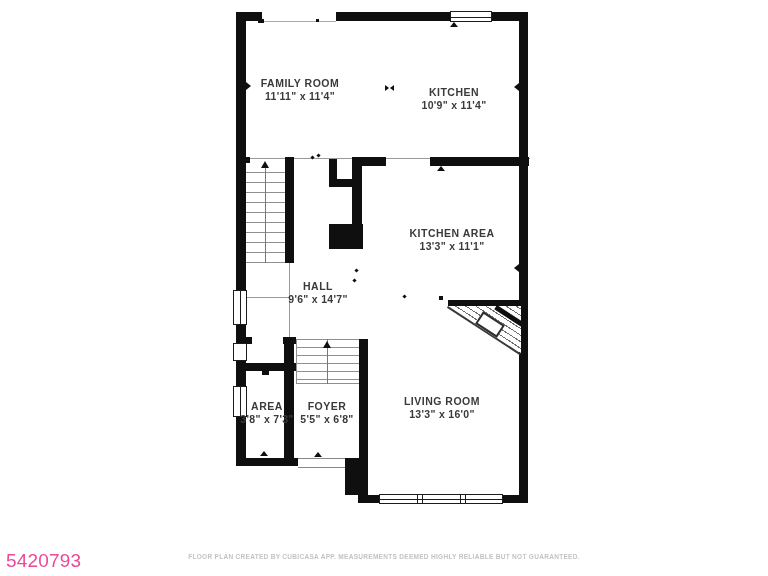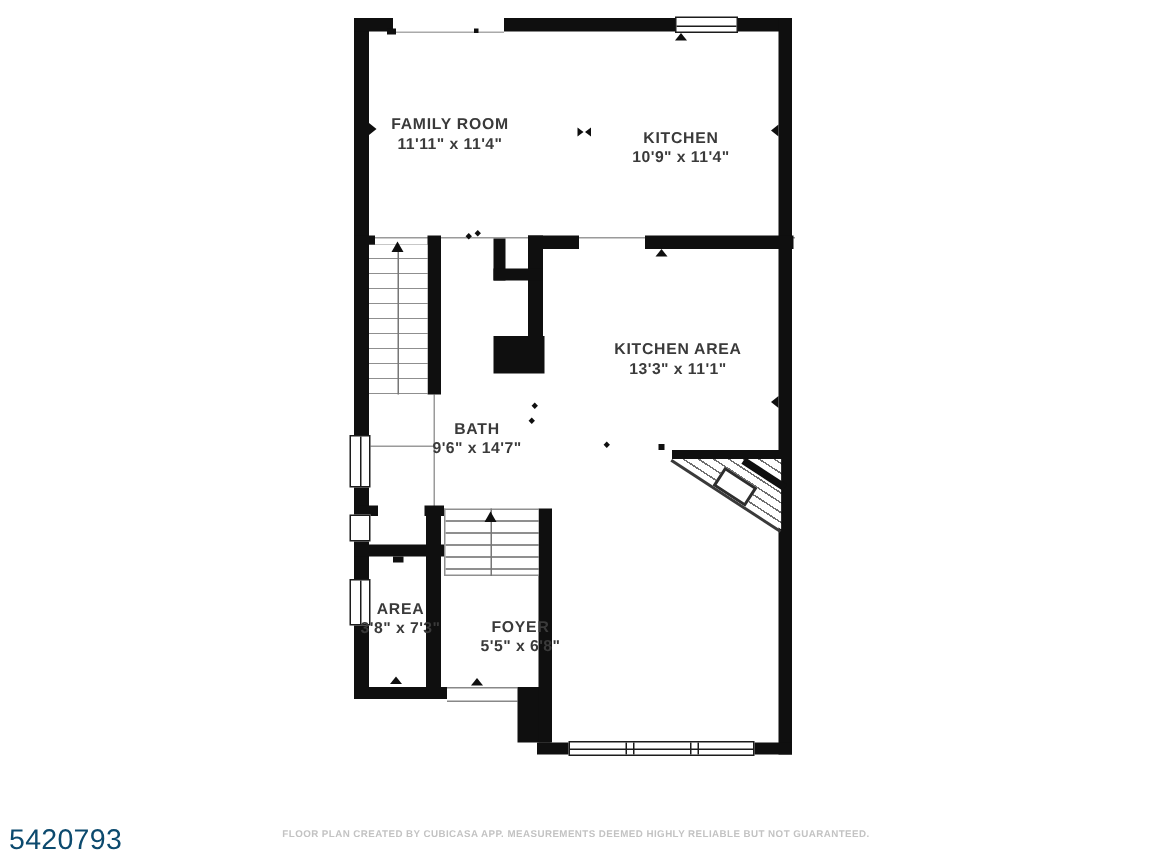--- a/index.html
+++ b/index.html
@@ -33,21 +33,21 @@
      background:repeating-linear-gradient(33deg,#ffffff 0 4.5px,#6e6e6e 4.5px 5.5px);}
   .hypo{position:absolute;left:448px;top:306px;width:87px;height:2px;background:#3a3a3a;
      transform:rotate(33.1deg);transform-origin:left top;}
   .thick-diag{position:absolute;left:497px;top:305px;width:33px;height:5px;background:#0f0f0f;
      transform:rotate(33.1deg);transform-origin:left top;}
   .diamond{position:absolute;left:477px;top:317px;width:26px;height:15px;background:#ffffff;
      border:2px solid #2e2e2e;transform:rotate(33.1deg);box-sizing:border-box;}
   .room-label{position:absolute;transform:translateX(-50%);text-align:center;color:#3a3a3a;white-space:nowrap;}
   .room-name{font-size:10.5px;font-weight:bold;letter-spacing:0.5px;line-height:13px;}
   .room-dims{font-size:10.5px;font-weight:bold;letter-spacing:0.3px;line-height:13px;}
-  .listing-id{position:absolute;left:6px;top:550px;font-size:19px;color:#0c4a6e;letter-spacing:0.2px;}
+  .listing-id{position:absolute;left:6px;top:550px;font-size:19px;color:#ec4899;letter-spacing:0.2px;}
   .disclaimer{position:absolute;left:50%;transform:translateX(-50%);top:553px;font-size:6.5px;
      color:#c3c3c3;letter-spacing:0.3px;white-space:nowrap;font-weight:bold;}
 </style>
 </head>
 <body>
 
 <div id="canvas">
 
   <div class="thinline" style="left:246px;top:158px;width:284px;height:1px;"></div>
   <div class="thinline" style="left:289px;top:263px;width:1px;height:76px;"></div>
@@ -134,28 +134,32 @@
   </div>
   <div class="room-label" style="left:454px;top:86px;">
     <div class="room-name">KITCHEN</div>
     <div class="room-dims">10'9" x 11'4"</div>
   </div>
   <div class="room-label" style="left:452px;top:227px;">
     <div class="room-name">KITCHEN AREA</div>
     <div class="room-dims">13'3" x 11'1"</div>
   </div>
   <div class="room-label" style="left:318px;top:280px;">
-    <div class="room-name">BATH</div>
+    <div class="room-name">HALL</div>
     <div class="room-dims">9'6" x 14'7"</div>
   </div>
   <div class="room-label" style="left:267px;top:400px;">
     <div class="room-name">AREA</div>
     <div class="room-dims">3'8" x 7'3"</div>
   </div>
-  <div class="room-label" style="left:327px;top:412px;margin-left:20px;">
+  <div class="room-label" style="left:327px;top:400px;">
     <div class="room-name">FOYER</div>
     <div class="room-dims">5'5" x 6'8"</div>
+  </div>
+  <div class="room-label" style="left:442px;top:395px;">
+    <div class="room-name">LIVING ROOM</div>
+    <div class="room-dims">13'3" x 16'0"</div>
   </div>
 
   <div class="listing-id">5420793</div>
   <div class="disclaimer">FLOOR PLAN CREATED BY CUBICASA APP. MEASUREMENTS DEEMED HIGHLY RELIABLE BUT NOT GUARANTEED.</div>
 
 </div>
 
 </body></html>

